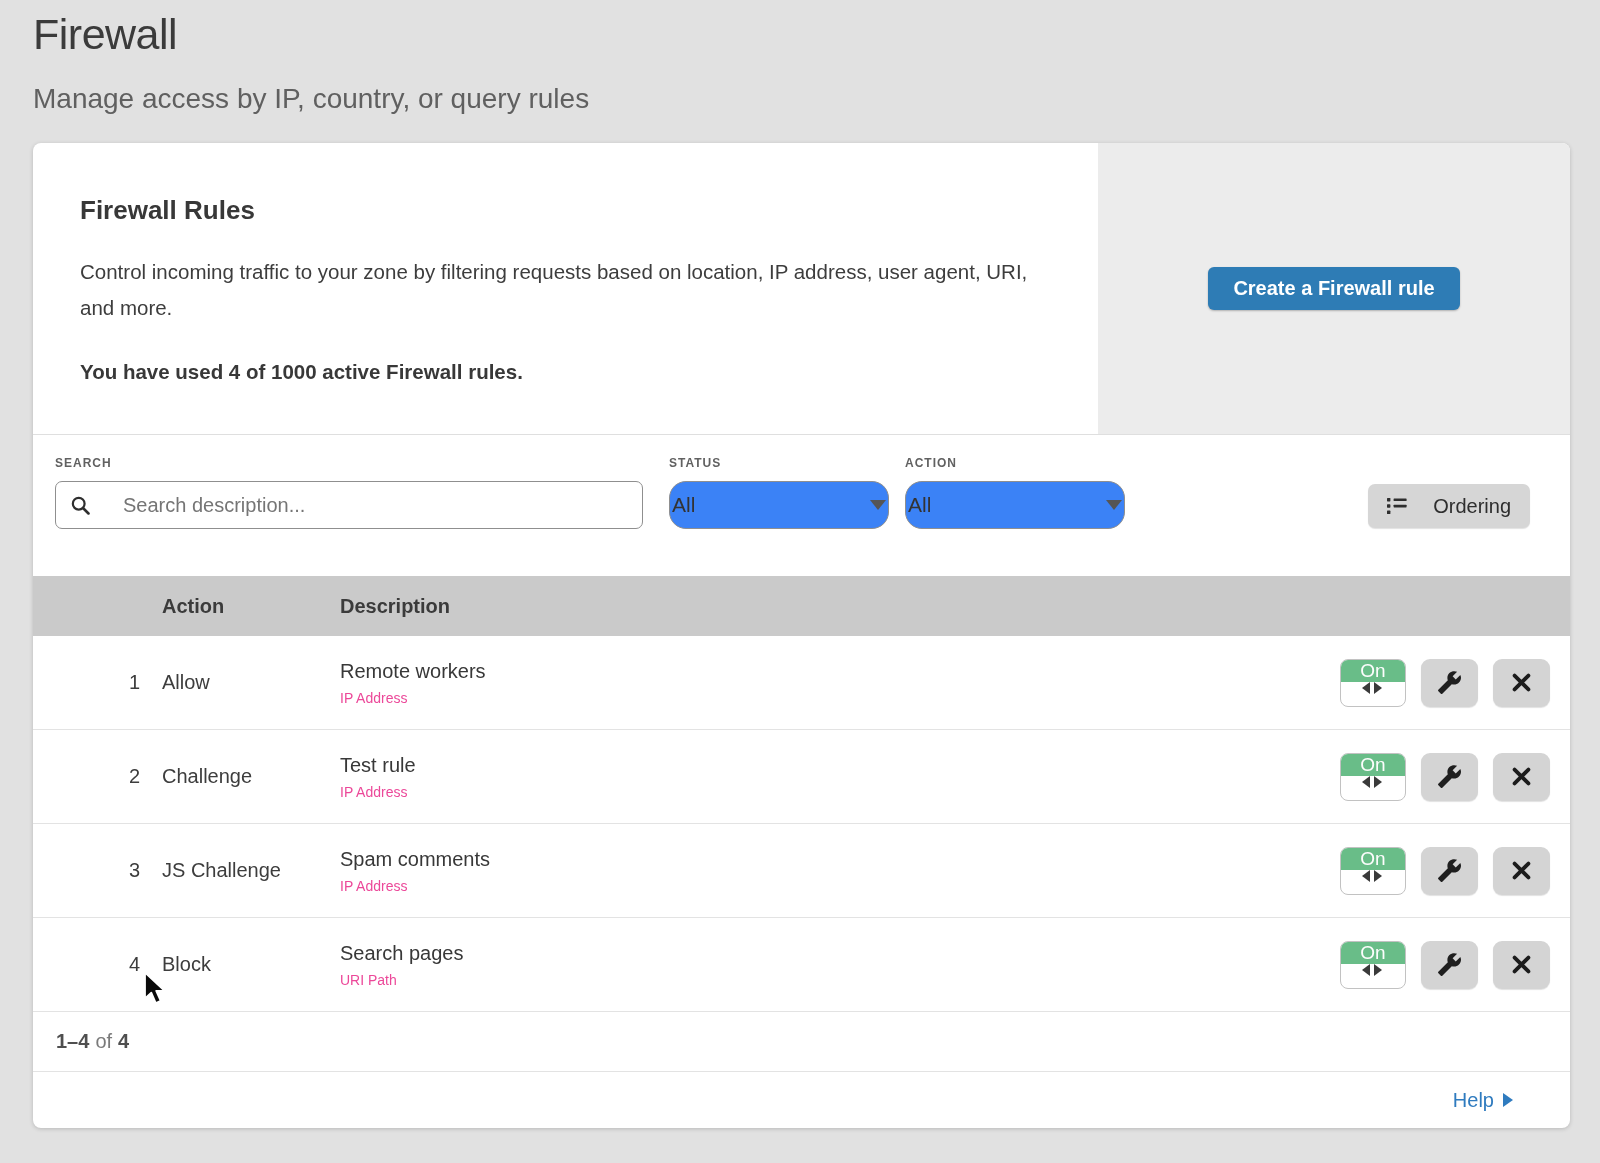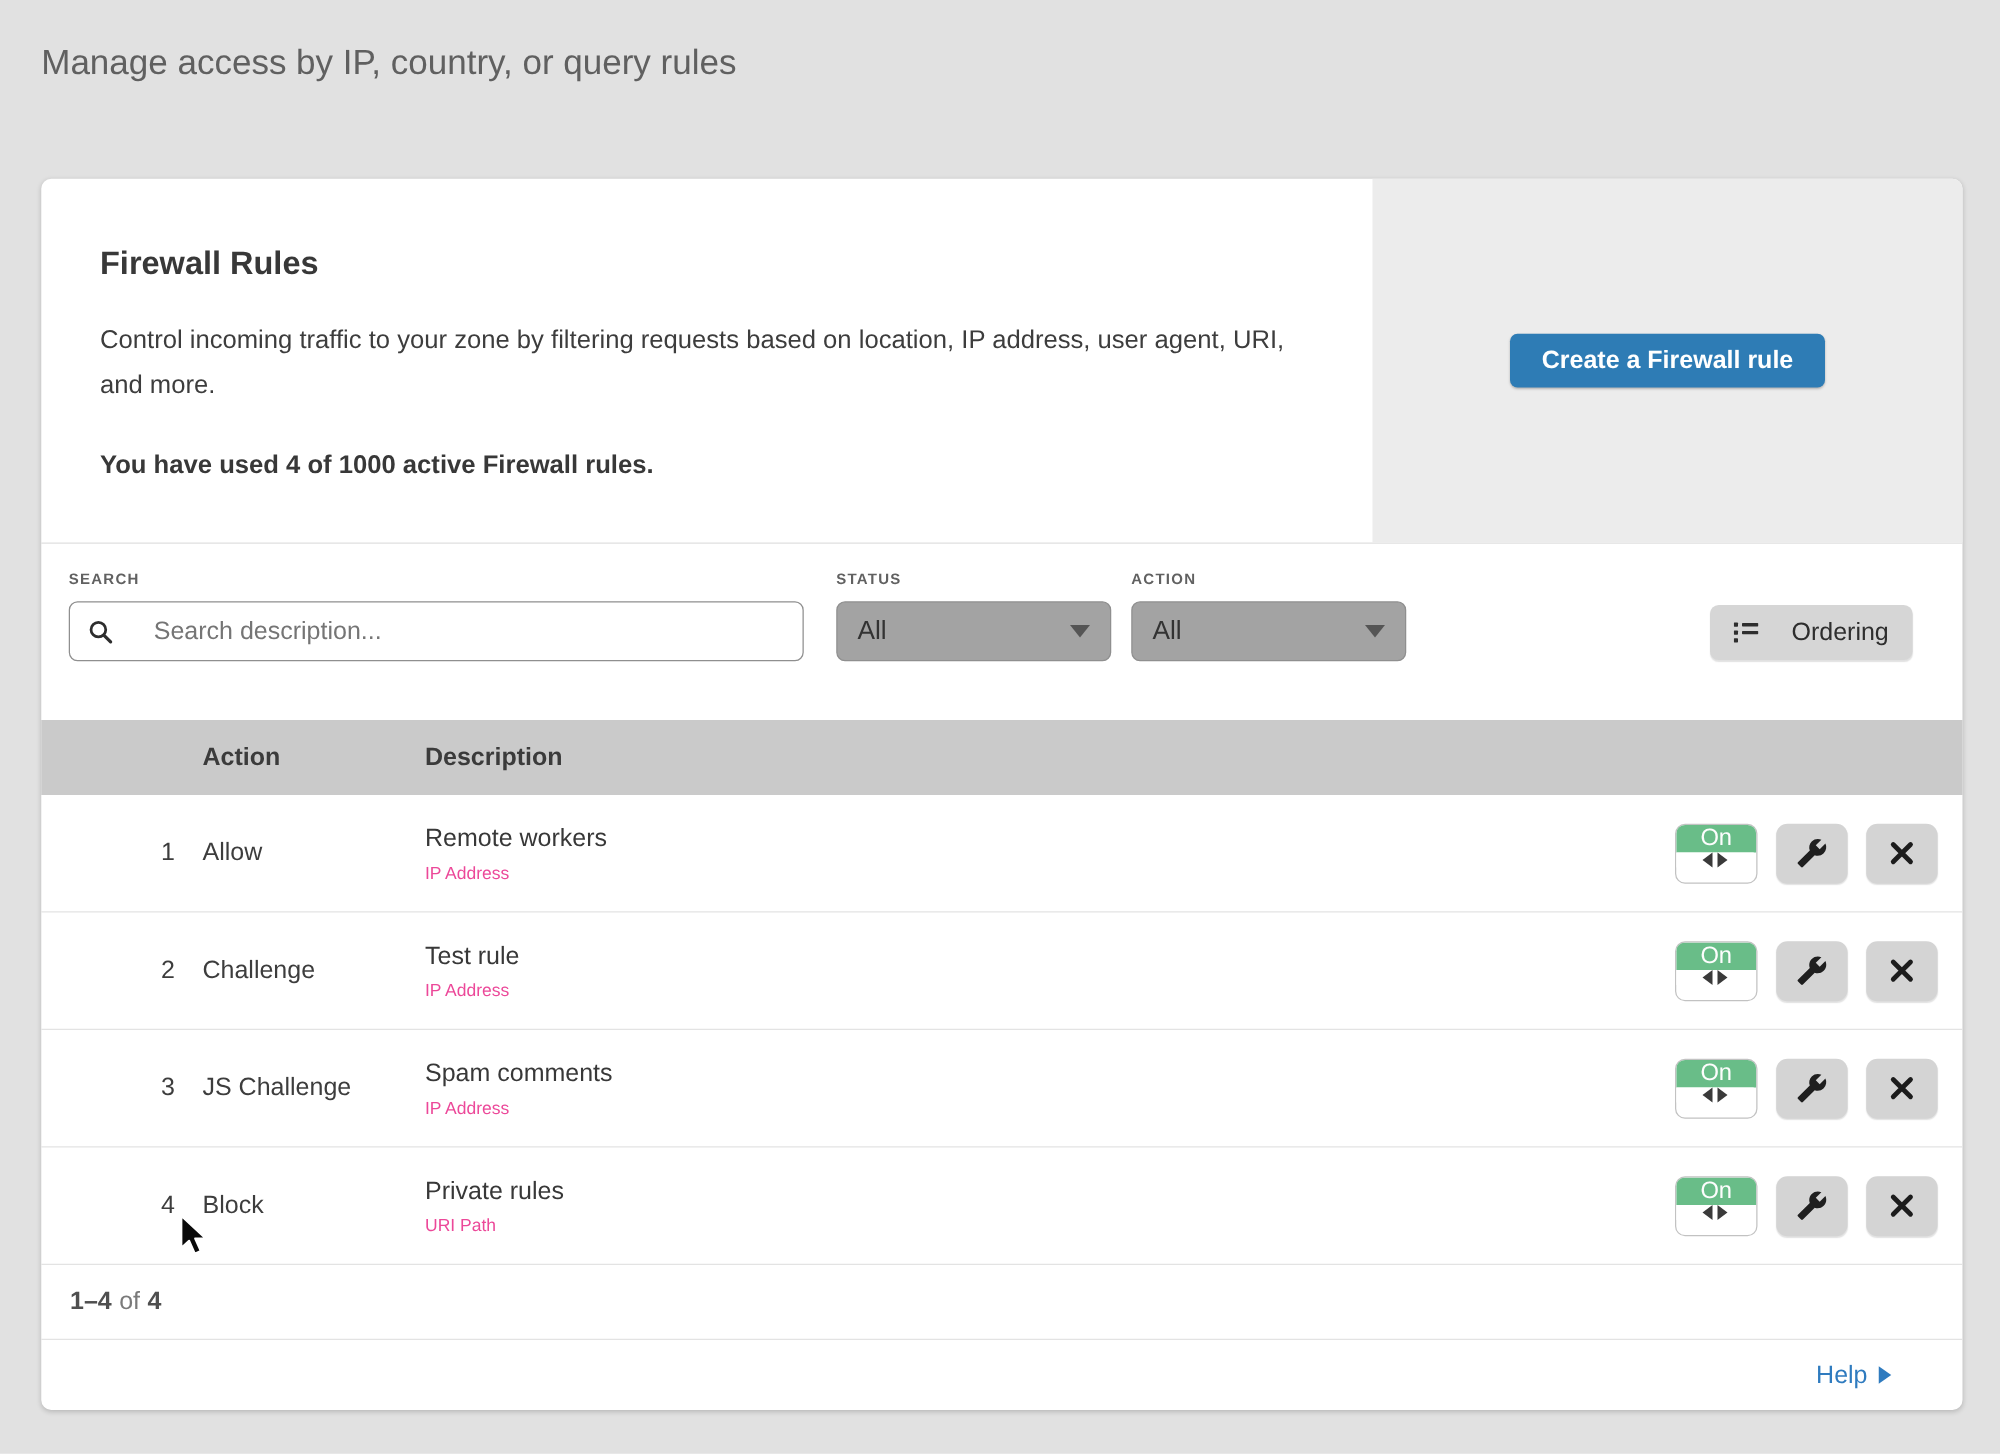--- a/index.html
+++ b/index.html
@@ -52,23 +52,23 @@
     display:flex; align-items:center; padding:0 14px; gap:11px; background:#fff;
   }
   .search-box input {
     border:none; outline:none; flex:1; font-family:inherit;
     font-size:20px; color:#444; background:transparent;margin-left:21px;
   }
   .search-box input::placeholder { color:#757575; }
   .group-status { margin-left:26px; }
   .group-action { margin-left:16px; }
   .select-box {
-    width:220px; height:48px; border:1px solid #8f8f8f; border-radius:7px;
+    width:220px; height:48px; border:1px solid #8f8f8f; border-radius:17px;
     display:flex; align-items:center; justify-content:space-between;
-    padding:0 16px; font-size:21px; color:#333; background:#a3a3a3; cursor:pointer;
+    padding:0 2px; font-size:21px; color:#333; background:#3b82f6; cursor:pointer;
   }
   .caret { width:0; height:0; border-left:8px solid transparent; border-right:8px solid transparent; border-top:10px solid #555; }
   .ordering-btn {
     position:absolute; right:40px; top:49px;
     height:44px; padding:0 19px; border:none; border-radius:7px;
     background:#d6d6d6; color:#2e2e2e; font-family:inherit; font-size:20px;
     display:flex; align-items:center; gap:26px; cursor:pointer;
     box-shadow:0 1px 1px rgba(0,0,0,0.12);
   }
 
@@ -120,20 +120,21 @@
   .help-link { color:#2f7bbf; font-size:20px; display:flex; align-items:center; gap:9px; text-decoration:none; cursor:pointer; }
   .help-tri { width:0; height:0; border-top:7px solid transparent; border-bottom:7px solid transparent; border-left:10px solid #2f7bbf; }
 
   
   .cursor { position:absolute; left:141px; top:971px; pointer-events:none; }
 </style>
 </head>
 <body>
 
 <div class="page-header">
+  <div class="page-title">Firewall</div>
   <div class="page-subtitle">Manage access by IP, country, or query rules</div>
 </div>
 
 <div class="card">
 
   <div class="hero">
     <div class="hero-main">
       <div class="hero-heading">Firewall Rules</div>
       <div class="hero-desc">Control incoming traffic to your zone by filtering requests based on location, IP address, user agent, URI, and more.</div>
       <div class="hero-usage">You have used 4 of 1000 active Firewall rules.</div>
@@ -286,21 +287,21 @@
             </svg>
         </span>
       </button>
     </span>
   </div>
 
   <div class="table-row">
     <span class="row-priority">4</span>
     <span class="row-action">Block</span>
     <span>
-      <div class="row-desc-title">Private rules</div>
+      <div class="row-desc-title">Search pages</div>
       <div class="row-desc-sub">URI Path</div>
     </span>
     <span class="row-controls">
       <span class="toggle">
         <span class="toggle-on">On</span>
         <span class="toggle-arrows">
             <span class="tri-left"></span>
             <span class="tri-right"></span>
           </span>
       </span>

